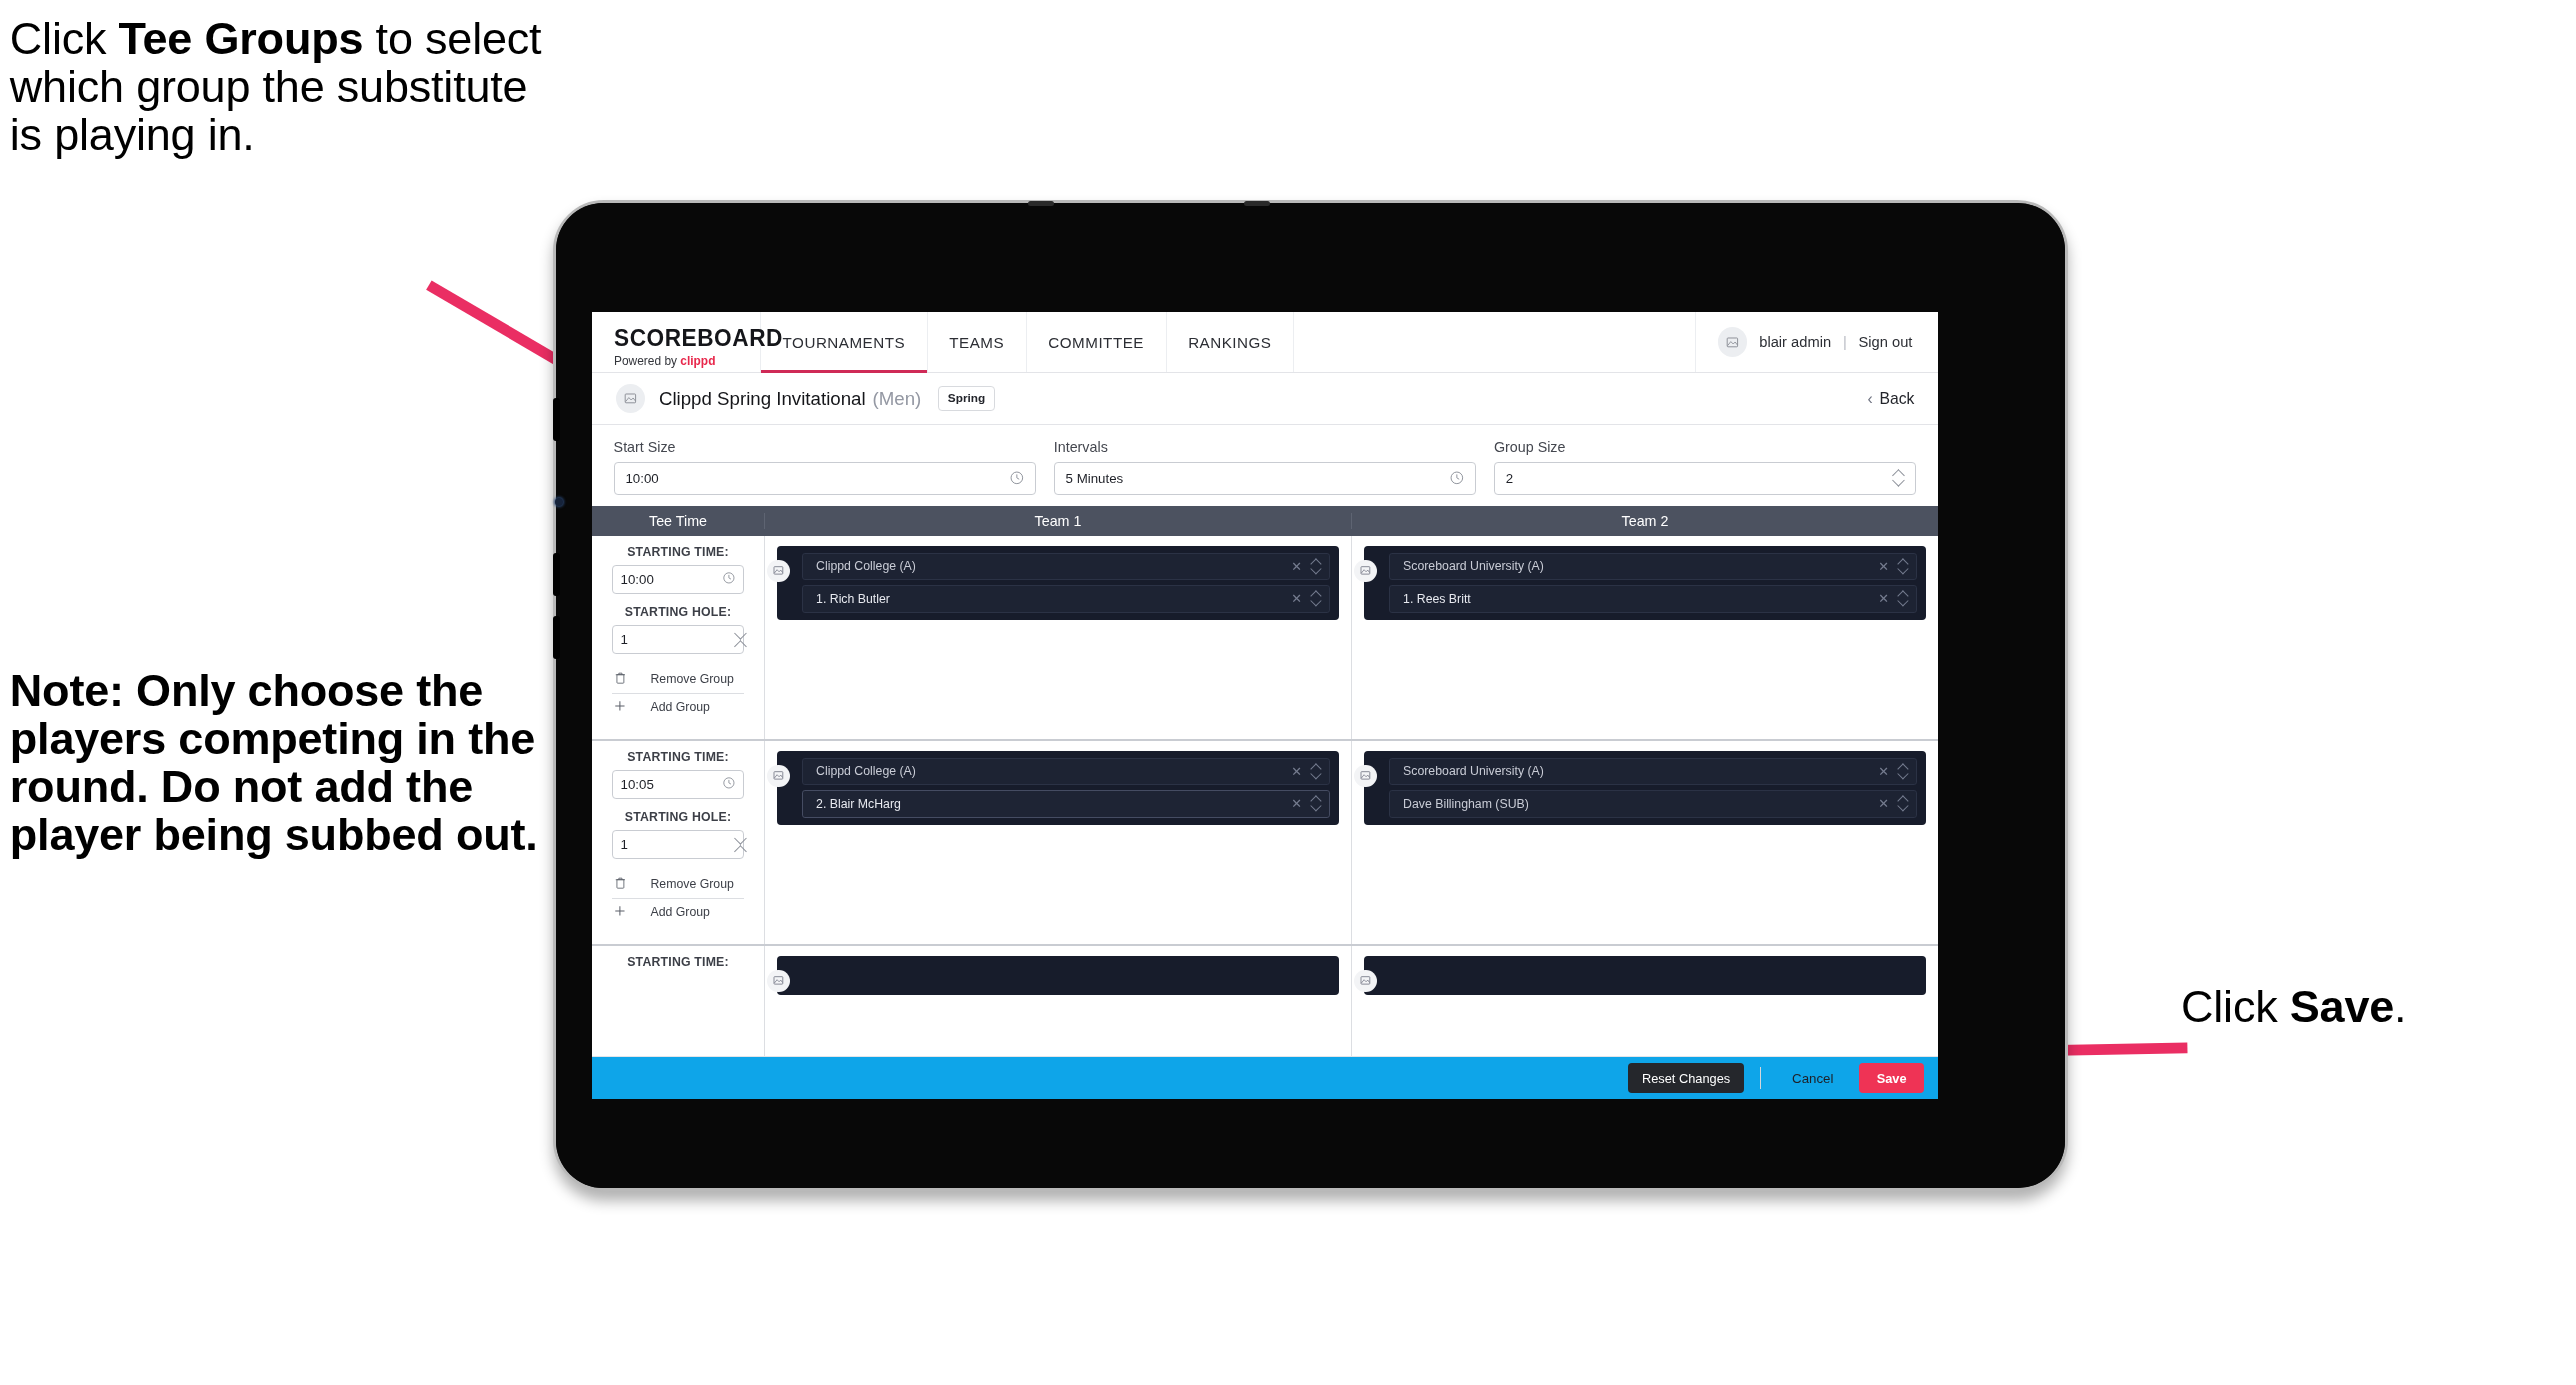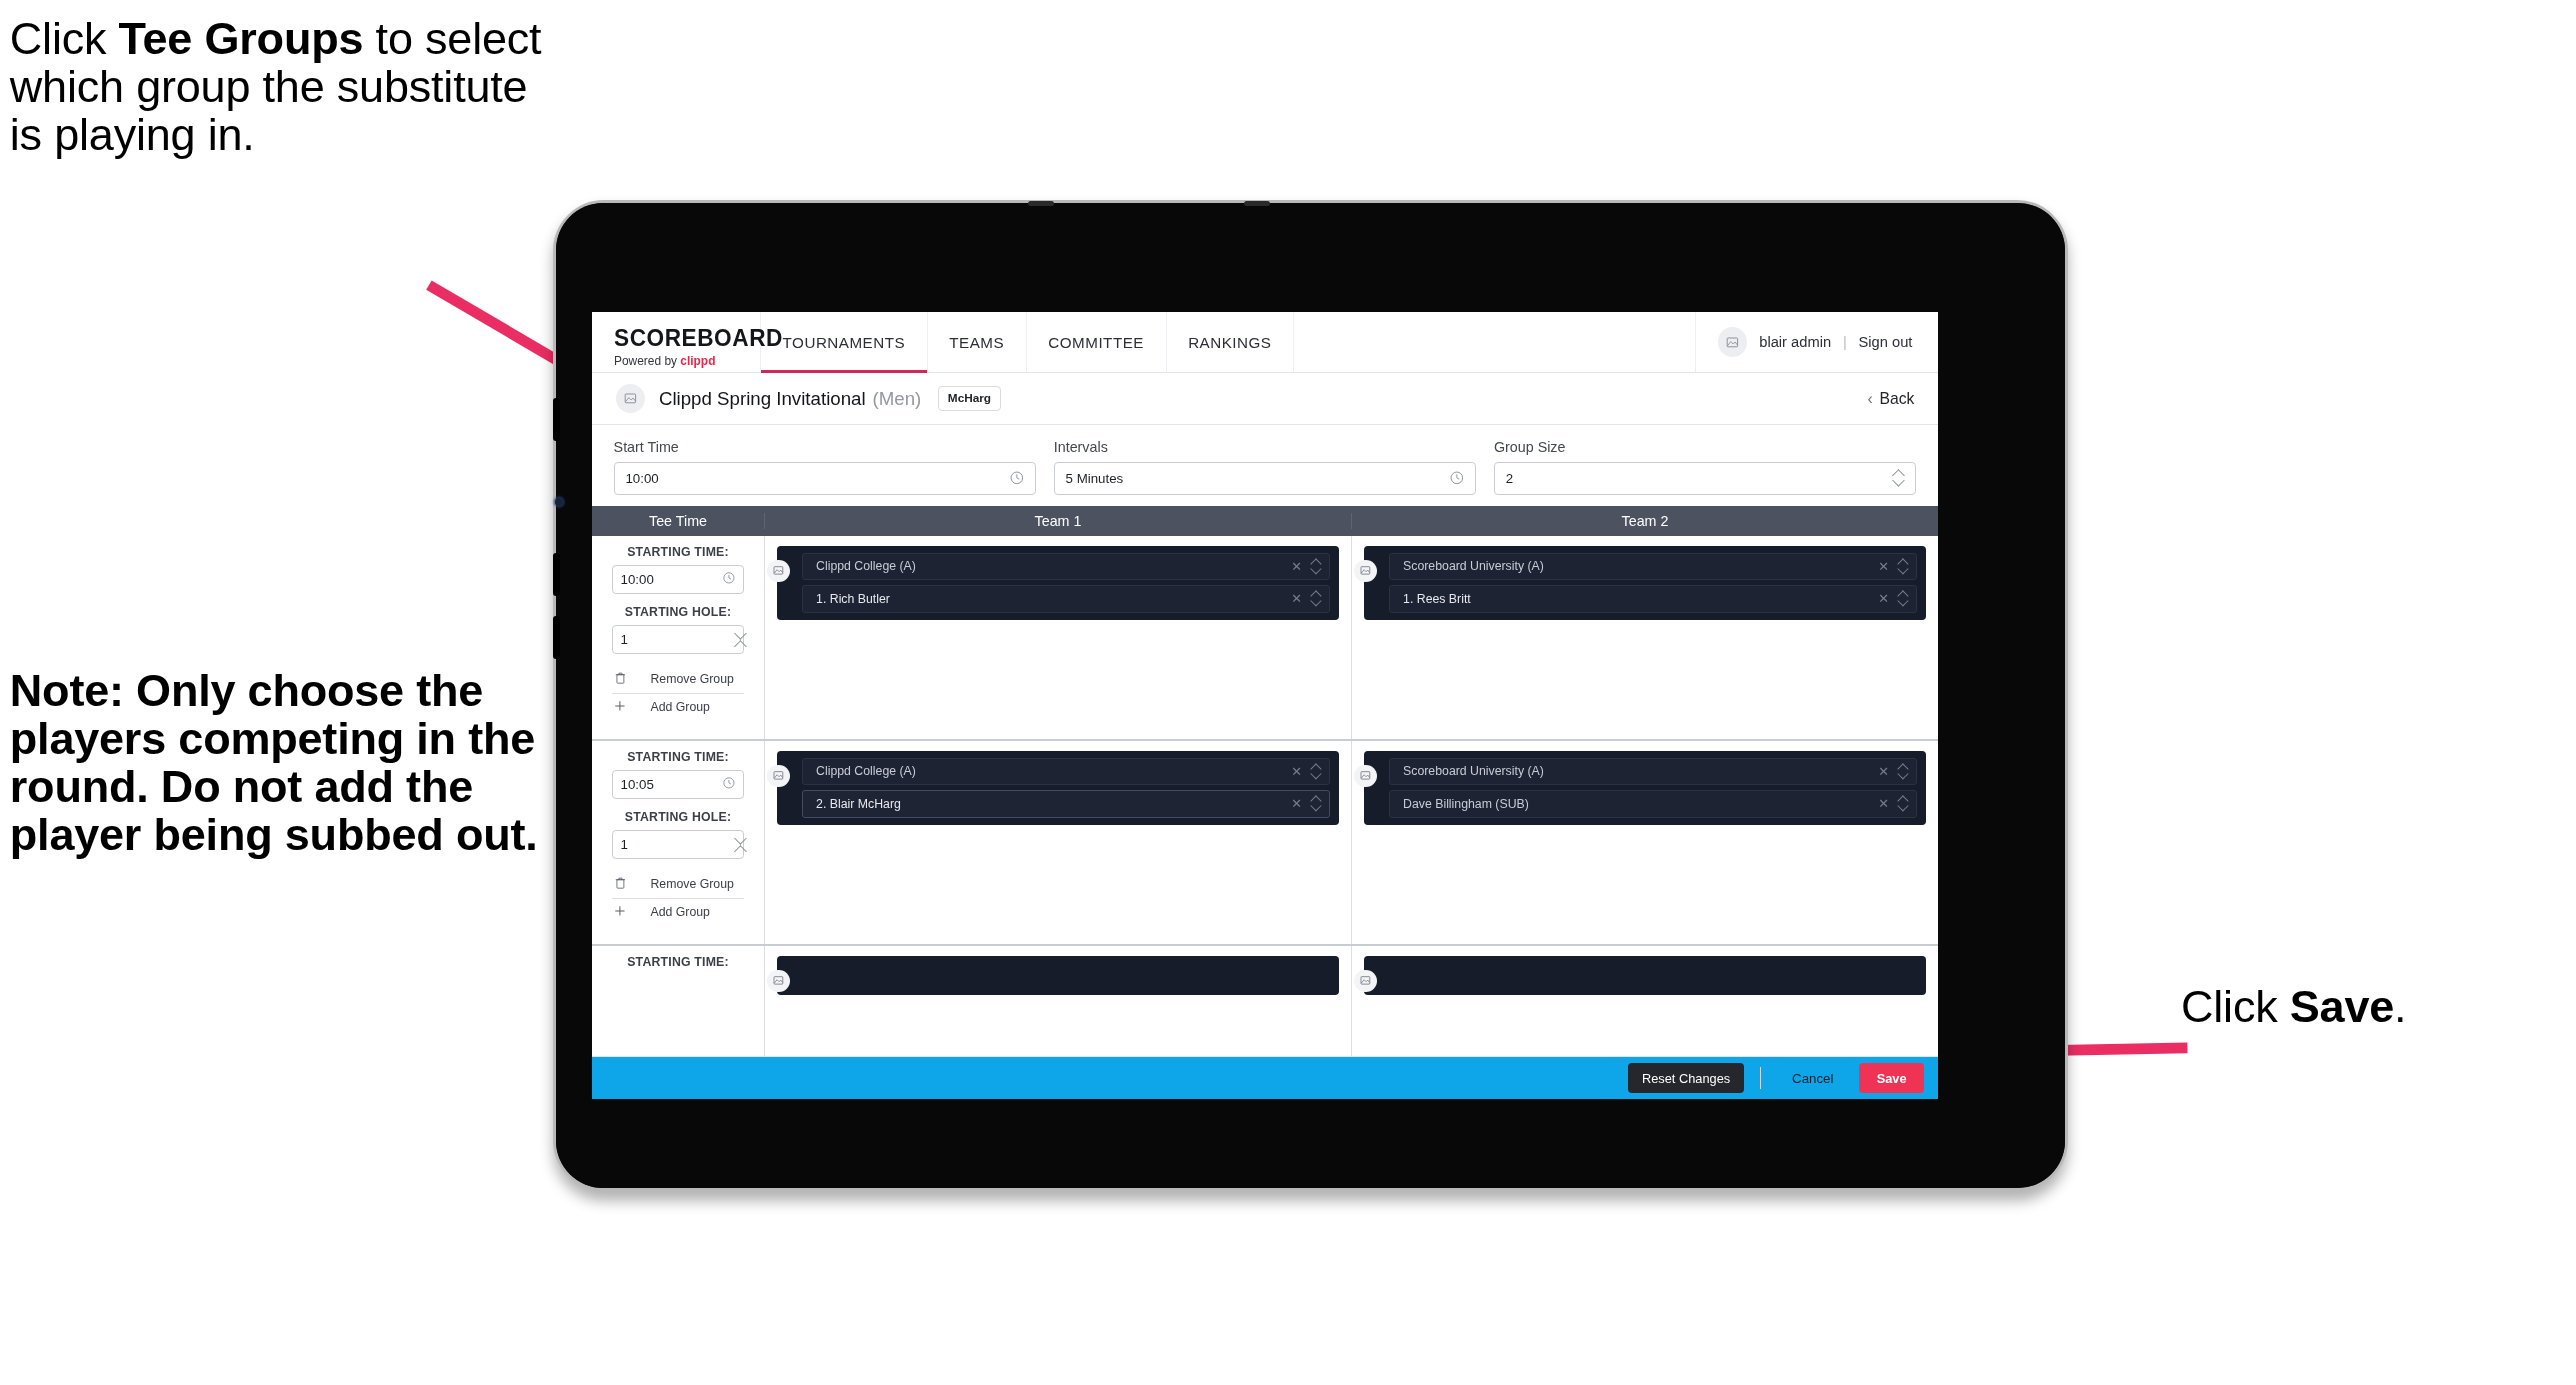--- a/index.html
+++ b/index.html
@@ -396,31 +396,31 @@
 
       <div id="subheader">
         <div class="ticon">
           <svg width="12.8" height="12.8" viewBox="0 0 16 16">
             <rect x="1.5" y="2.5" width="13" height="11" rx="1" fill="none" stroke="currentColor" stroke-width="1.2"></rect>
             <path d="M2 12 L6 7 L9 10 L11.5 7.5 L14 11" fill="none" stroke="currentColor" stroke-width="1.1"></path>
           </svg>
         </div>
         <span id="tourn-name">Clippd Spring Invitational</span>
         <span id="tourn-gender">(Men)</span>
-        <span id="hosting-badge">McHarg</span>
+        <span id="hosting-badge">Spring</span>
         <div id="back-link">
           <span class="chev">‹</span>
           <span>Back</span>
         </div>
       </div>
 
       <div id="settings-row">
 
         <div class="field">
-          <div class="field-label">Start Time</div>
+          <div class="field-label">Start Size</div>
           <div class="field-ctl">
             <span class="val">10:00</span>
             <span class="adorn">
               <svg width="15.7" height="15.7" viewBox="0 0 20 20">
                 <circle cx="10" cy="10" r="7.4" fill="none" stroke="currentColor" stroke-width="1.2"></circle>
                 <path d="M10 5.6 V10 L13 11.8" fill="none" stroke="currentColor" stroke-width="1.2"></path>
               </svg>
             </span>
           </div>
         </div>

